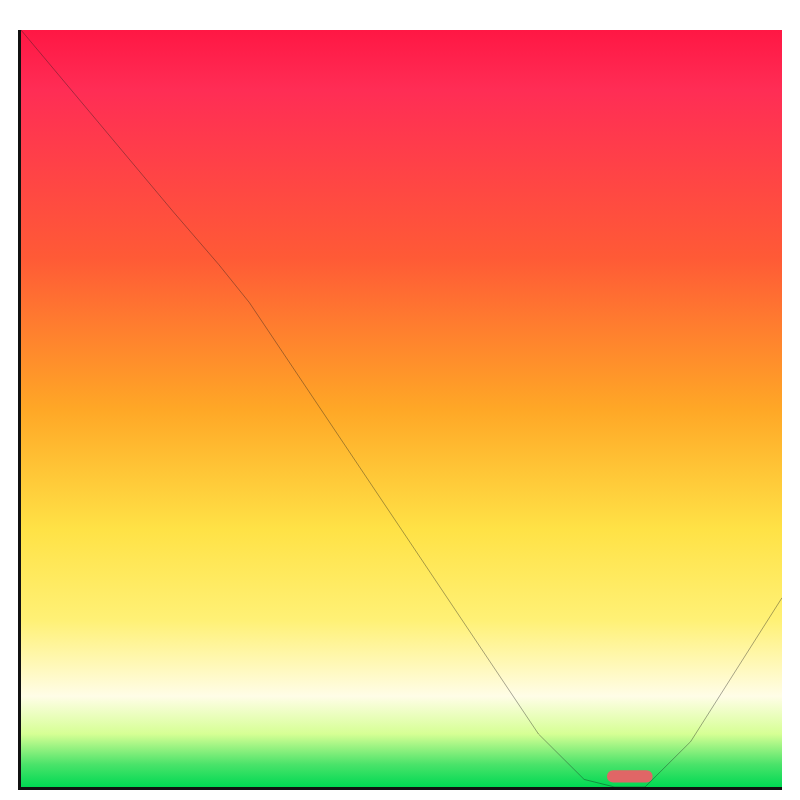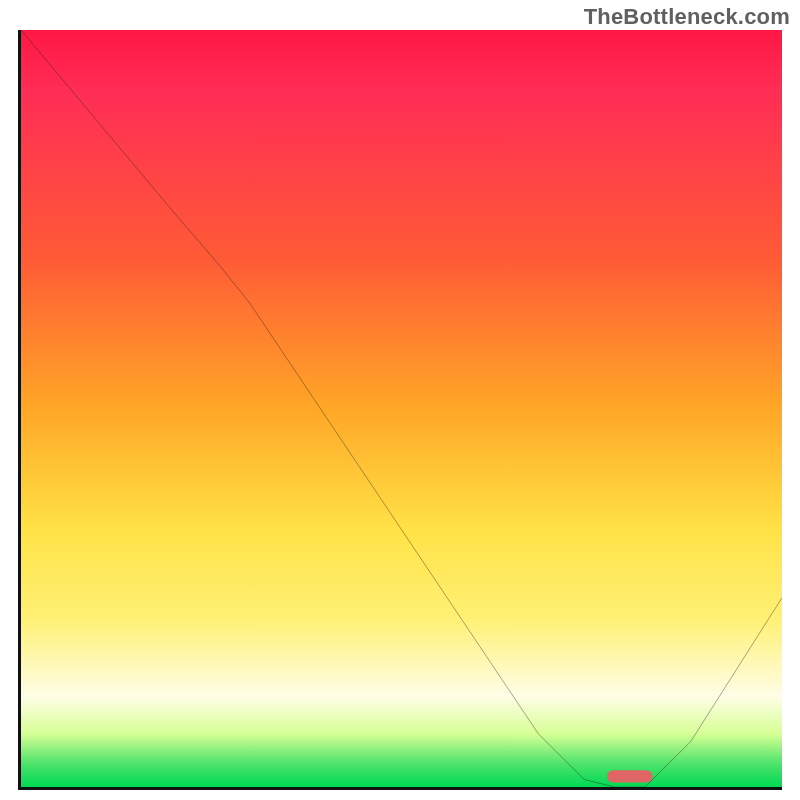--- a/index.html
+++ b/index.html
@@ -63,21 +63,20 @@
   }
   .pill {
     fill: #e06666;
     stroke: none;
   }
 </style>
 </head>
 <body>
 
 <div class="frame">
-  <div class="watermark">TheBottleneck.com</div>
 
   <div class="plot">
     <div class="gradient-bg"></div>
 
     <svg class="curve" viewBox="0 0 100 100" preserveAspectRatio="none">
 
       <path d="M 0 0
                L 10 12
                L 20 24
                L 26 31

